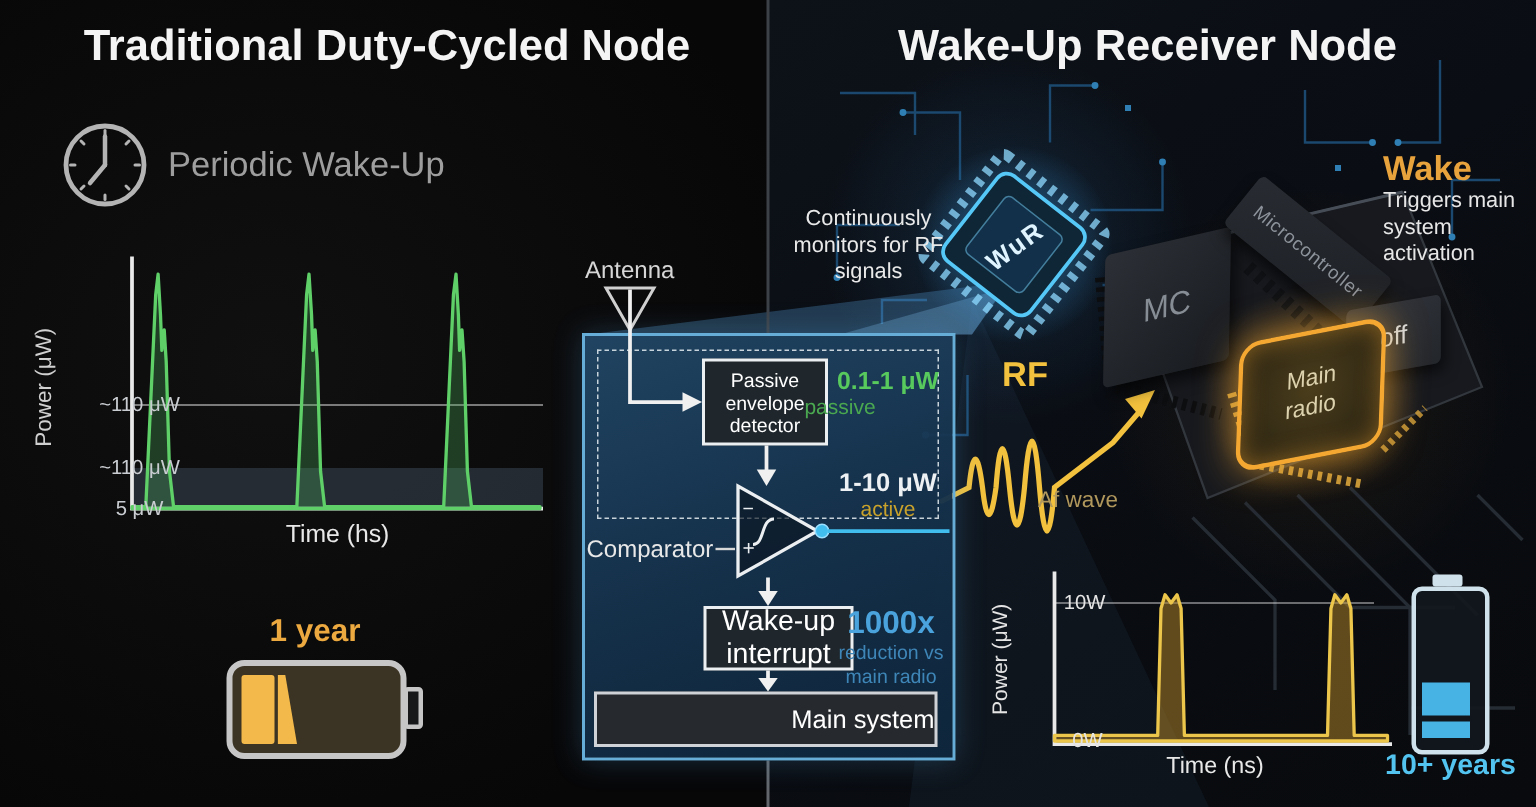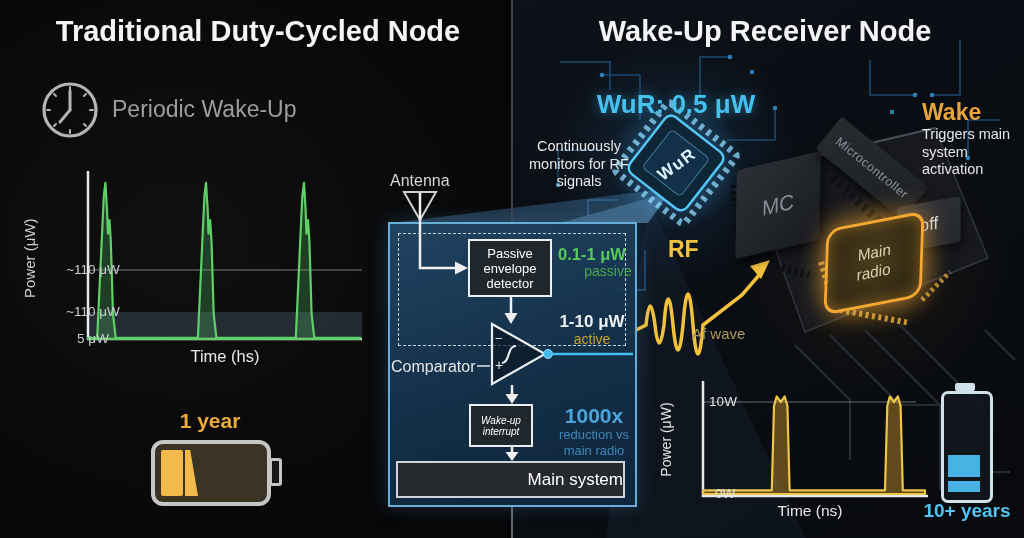--- a/index.html
+++ b/index.html
@@ -191,21 +191,21 @@
     </g>
   </svg>
 
   <div id="circuit-box">
     <div id="dashed-box"></div>
   </div>
 
   <div class="node-box" style="left:468px;top:239px;width:84px;height:58px;font-size:13px;">
     <span>Passive envelope detector</span>
   </div>
-  <div class="node-box" style="left:469px;top:404px;width:64px;height:43px;font-size:10px;font-style:italic;">
+  <div class="node-box" style="left:469px;top:404px;width:100px;height:43px;font-size:19px;">
     <span>Wake-up interrupt</span>
   </div>
   <div class="node-box" style="left:396px;top:461px;width:229px;height:37px;font-size:17px;background:#26292d;border-color:#cfd3d8;justify-content:flex-end;">
     <span>Main system</span>
   </div>
 
   <div id="mc-chip" class="chip">
     <span>MC</span>
   </div>
   <div id="micro-chip" class="chip">
@@ -265,31 +265,30 @@
   <div class="lbl ctr rot-left" style="left:-25px;top:249px;width:110px;font-size:15px;color:#d0d0d0;">Power (μW)</div>
   <div class="lbl rgt" style="left:22px;top:262px;width:60px;font-size:13.5px;color:#c9ccd0;">~110 μW</div>
   <div class="lbl rgt" style="left:22px;top:304px;width:60px;font-size:13.5px;color:#c9ccd0;">~110 μW</div>
   <div class="lbl rgt" style="left:22px;top:331px;width:60px;font-size:13.5px;color:#c9ccd0;">5 μW</div>
   <div class="lbl ctr" style="left:150px;top:346px;width:150px;font-size:16.5px;color:#e8e8e8;">Time (hs)</div>
 
   <div class="lbl ctr" style="left:150px;top:408px;width:120px;font-size:21px;font-weight:700;color:#eca93f;">1 year</div>
 
   <div class="lbl" style="left:390px;top:171px;font-size:16px;color:#d6d6d6;">Antenna</div>
   <div class="lbl ctr" style="left:556px;top:244px;width:72px;font-size:16.5px;font-weight:700;color:#57c95d;">0.1-1 μW</div>
-  <div class="lbl ctr" style="left:572px;top:263px;width:72px;font-size:14px;color:#4aa850;">passive</div>
+  <div class="lbl ctr" style="left:524px;top:263px;width:72px;font-size:14px;color:#4aa850;">passive</div>
   <div class="lbl ctr" style="left:552px;top:312px;width:80px;font-size:17px;font-weight:700;color:#eef1f3;">1-10 μW</div>
   <div class="lbl ctr" style="left:552px;top:331px;width:80px;font-size:14px;color:#c9a22c;">active</div>
   <div class="lbl" style="left:391px;top:357px;font-size:16px;color:#e8e8e8;z-index:6;">Comparator</div>
   <div class="lbl" style="left:495px;top:331px;font-size:13px;color:#eceff1;z-index:6;">−</div>
   <div class="lbl" style="left:495px;top:357px;font-size:14px;color:#eceff1;z-index:6;">+</div>
   <div class="lbl ctr" style="left:556px;top:403px;width:76px;font-size:21px;font-weight:700;color:#4aa3dc;">1000x</div>
   <div class="lbl ctr" style="left:550px;top:427px;width:88px;font-size:13px;color:#3f86b8;">reduction vs main radio</div>
 
   <div class="lbl ctr" style="left:545px;top:14px;width:440px;font-size:29px;font-weight:700;color:#f4f4f4;">Wake-Up Receiver Node</div>
-  <div class="lbl ctr" style="left:591px;top:89px;width:170px;font-size:26px;font-weight:700;color:#45c1f0;text-shadow:0 0 12px rgba(69,193,240,.5);">WuR: 0.5 μW</div>
   <div class="lbl ctr" style="left:524px;top:138px;width:110px;font-size:14.5px;color:#e9e9e9;">Continuously monitors for RF signals</div>
   <div class="lbl" style="left:922px;top:98px;font-size:23px;font-weight:700;color:#e8a33d;">Wake</div>
   <div class="lbl" style="left:922px;top:126px;width:94px;font-size:14.5px;color:#e6e6e6;">Triggers main system activation</div>
   <div class="lbl" style="left:668px;top:235px;font-size:23px;font-weight:700;color:#f2c13d;">RF</div>
   <div class="lbl" style="left:692px;top:325px;font-size:15px;color:#b0975c;">Af wave</div>
 
   <div class="lbl ctr rot-left" style="left:617px;top:431px;width:100px;font-size:14px;color:#e4e4e4;">Power (μW)</div>
   <div class="lbl rgt" style="left:666px;top:394px;width:32px;font-size:13.5px;color:#e4e4e4;">10W</div>
   <div class="lbl rgt" style="left:670px;top:486px;width:28px;font-size:13.5px;color:#e4e4e4;">0W</div>
   <div class="lbl ctr" style="left:740px;top:502px;width:140px;font-size:15.5px;color:#e8e8e8;">Time (ns)</div>

